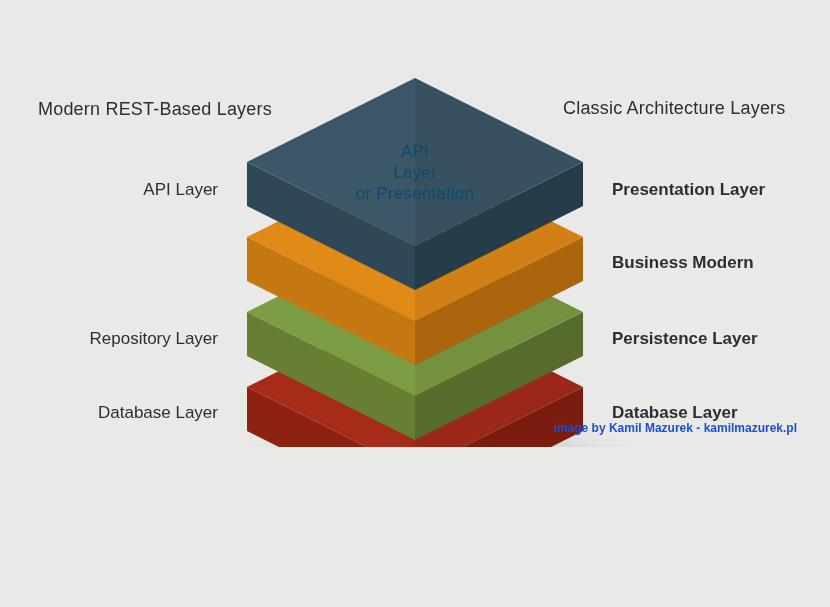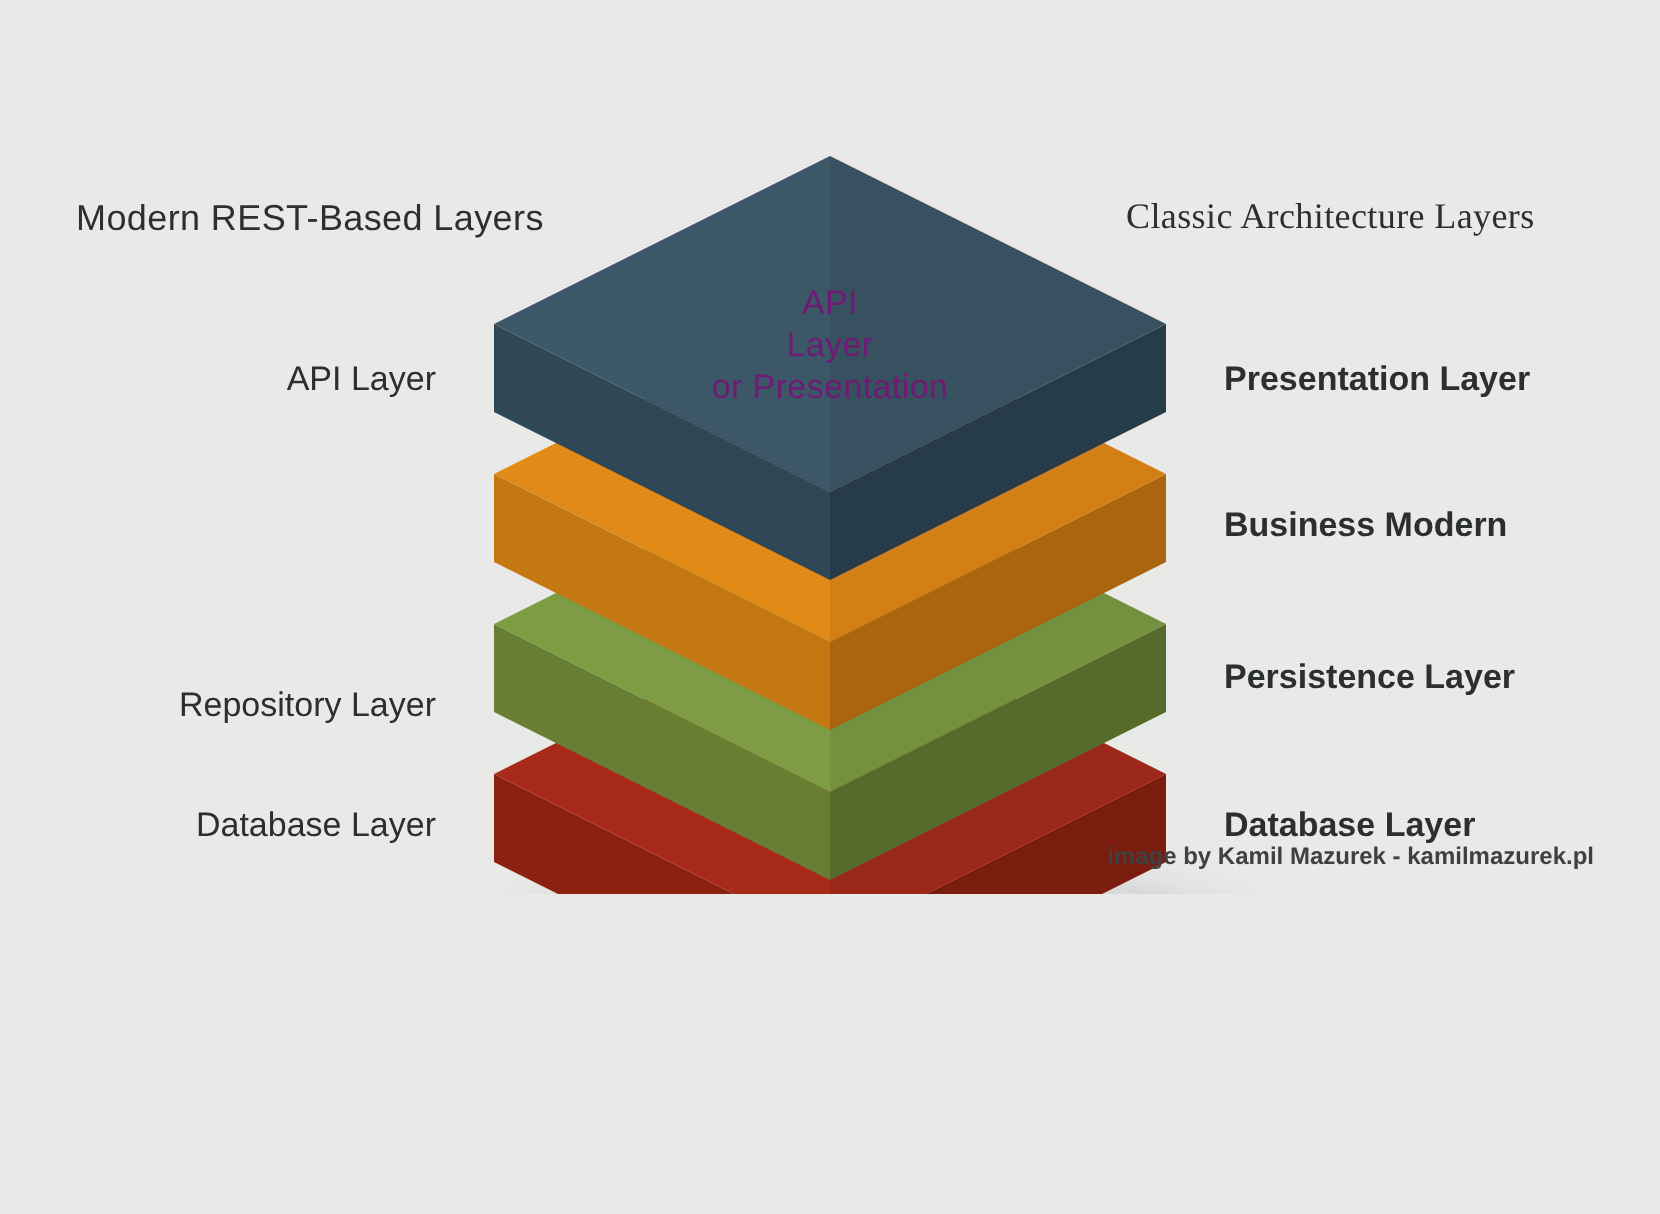--- a/index.html
+++ b/index.html
@@ -21,48 +21,48 @@
     top: 0;
   }
   .col-header {
     position: absolute;
     font-size: 18px;
     color: #2c2f31;
     letter-spacing: 0.2px;
     white-space: nowrap;
   }
   .col-header.left  { left: 38px;  top: 99px; }
-  .col-header.right { left: 563px; top: 98px; font-family: Liberation Serif, serif; }
+  .col-header.right { left: 563px; top: 98px; }
   .row-label {
     position: absolute;
     font-size: 17px;
     line-height: 24px;
     color: #2c2f31;
     white-space: nowrap;
   }
   .row-label.left  { right: 612px; text-align: right; }
   .row-label.right { left: 612px;  text-align: left; font-weight: bold; }
   .stack-label {
     position: absolute;
     left: 265px;
     top: 141px;
     width: 300px;
     text-align: center;
-    color: #701a75;
+    color: #0c4a6e;
     font-size: 17px;
     line-height: 21px;
     letter-spacing: 0.2px;
   }
   .credit {
     position: absolute;
     right: 33px;
     bottom: 12px;
     font-size: 12px;
     font-weight: bold;
-    color: #404040;
+    color: #1d4ed8;
     white-space: nowrap;
   }
 </style>
 </head>
 <body>
 
 <div class="canvas">
 
   <svg class="stack-svg" width="830" height="607" viewBox="0 0 830 607">
     <defs>
@@ -105,21 +105,21 @@
   <div class="col-header left">Modern REST-Based Layers</div>
   <div class="col-header right">Classic Architecture Layers</div>
 
   <div class="stack-label">
     <div>API</div>
     <div>Layer</div>
     <div>or Presentation</div>
   </div>
 
   <div class="row-label left" style="top:178px">API Layer</div>
-  <div class="row-label left" style="top:341px">Repository Layer</div>
+  <div class="row-label left" style="top:327px">Repository Layer</div>
   <div class="row-label left" style="top:401px">Database Layer</div>
 
   <div class="row-label right" style="top:178px">Presentation Layer</div>
   <div class="row-label right" style="top:251px">Business Modern</div>
   <div class="row-label right" style="top:327px">Persistence Layer</div>
   <div class="row-label right" style="top:401px">Database Layer</div>
 
   <div class="credit">image by Kamil Mazurek - kamilmazurek.pl</div>
 
 </div>

